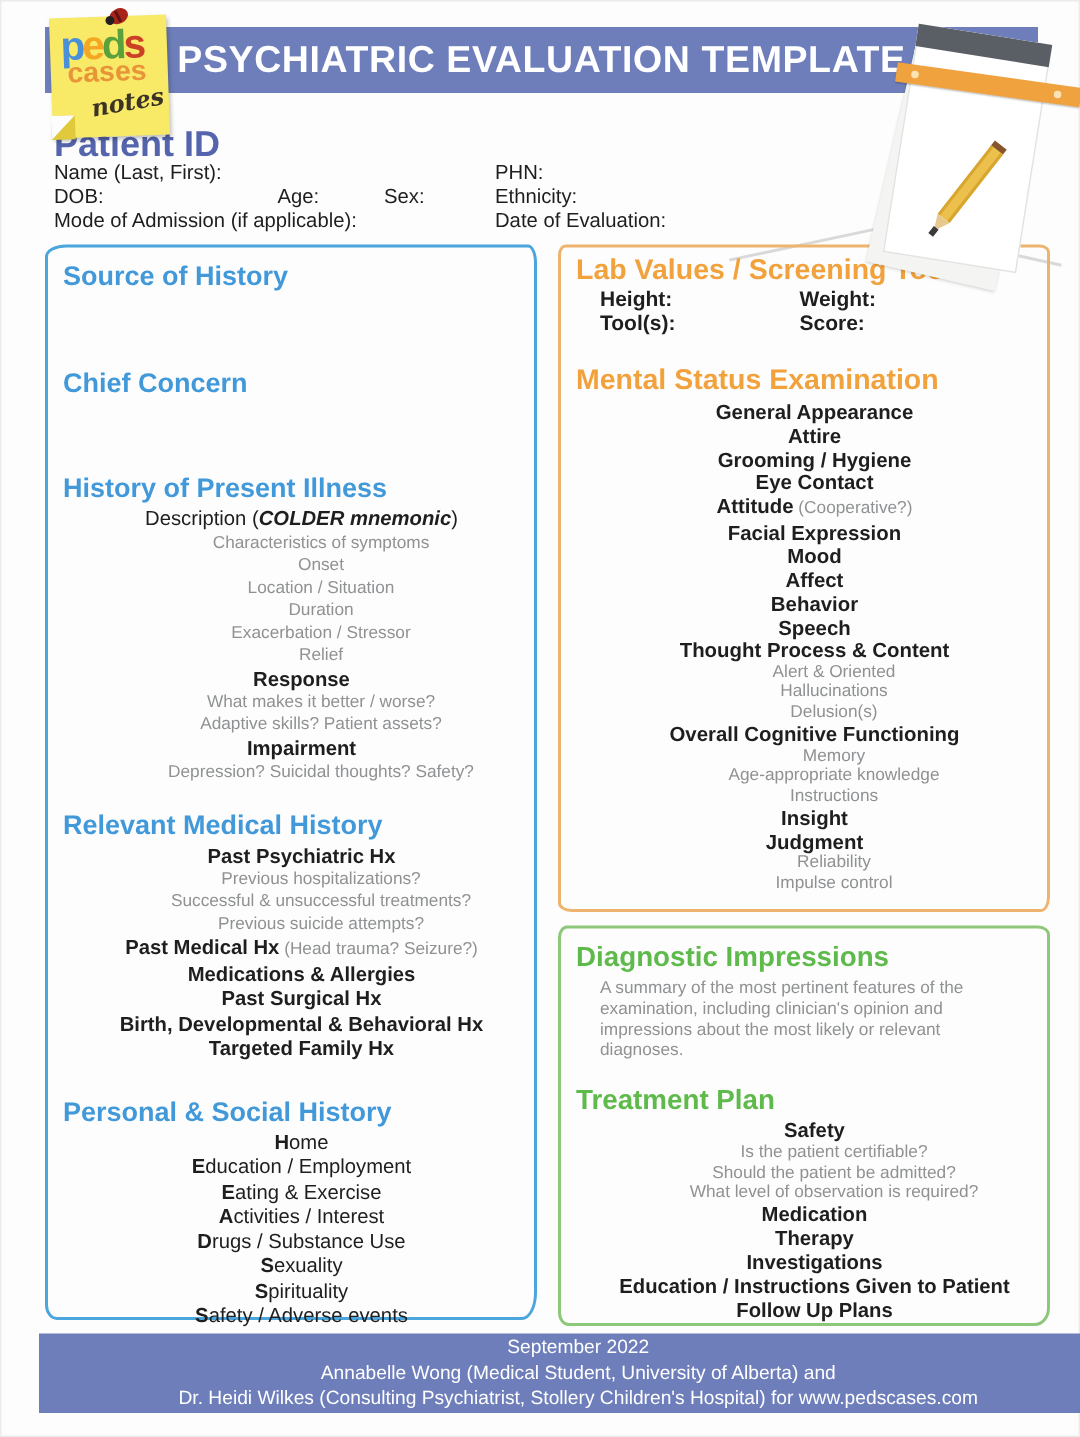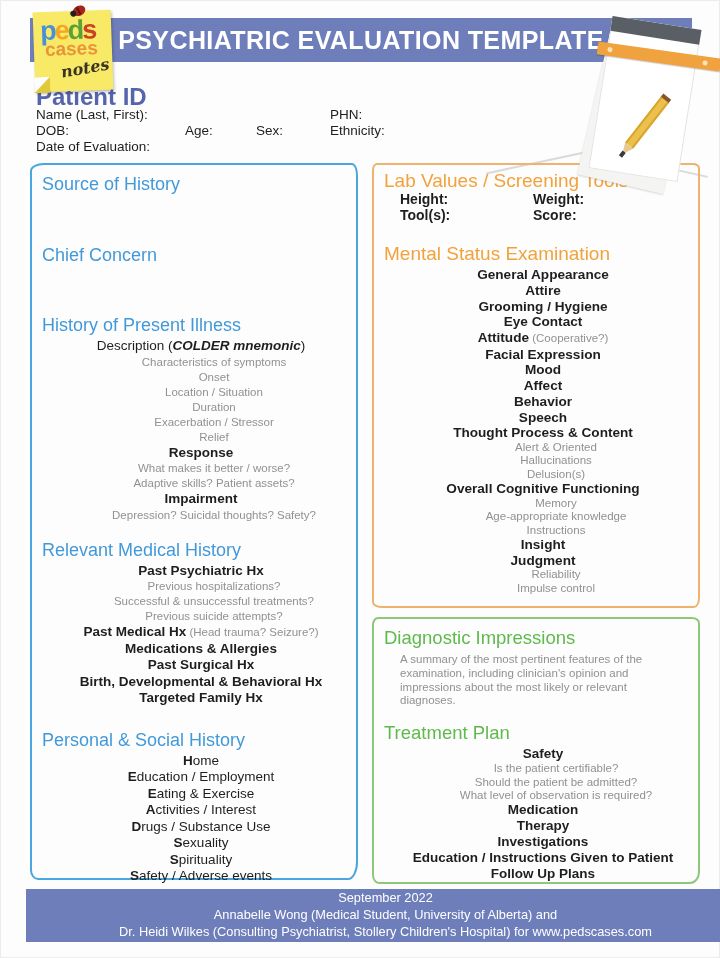--- a/index.html
+++ b/index.html
@@ -68,21 +68,21 @@
     left:372px;top:163px;width:328px;height:445px;
     border:2.5px solid var(--box_orange_border,#eeb46f);
     border-radius:5px 7px 6px 9px / 7px 5px 10px 6px;
     padding-top:5px;
   }
   .box-green{
     left:372px;top:617px;width:328px;height:267px;
     border:2.5px solid var(--box_green_border,#8dc77a);
     border-radius:6px 8px 10px 7px / 8px 6px 12px 9px;
   }
-  .sec-heading{font-weight:normal;font-size:18px;line-height:22px;margin:0;}
+  .sec-heading{font-weight:bold;font-size:18px;line-height:22px;margin:0;}
   .box-blue .sec-heading{color:var(--heading_blue,#4299d9);}
   .box-orange .sec-heading{color:var(--heading_orange,#f2a23c);font-size:19px;}
   .box-green .sec-heading{color:var(--heading_green,#5fba4c);font-size:18.5px;}
   .section{margin-bottom:14px;}
   .box-blue .section:nth-child(1){margin-bottom:49px;}
   .box-blue .section:nth-child(2){margin-bottom:48px;}
   .box-blue .section:nth-child(4){margin-top:16px;}
   .box-blue .section:nth-child(5){margin-top:22px;}
   .box-orange .section:nth-child(2){margin-top:20px;}
   .box-green .section:nth-child(2){margin-top:14px;}
@@ -146,20 +146,21 @@
 
   <div class="patient">
     <div class="patient-heading">Patient ID</div>
     <div class="patient-grid">
         <div class="patient-cell" style="grid-column: span 3;">Name (Last, First):</div>
         <div class="patient-cell">PHN:</div>
         <div class="patient-cell">DOB:</div>
         <div class="patient-cell">Age:</div>
         <div class="patient-cell">Sex:</div>
         <div class="patient-cell">Ethnicity:</div>
+        <div class="patient-cell" style="grid-column: span 3;">Mode of Admission (if applicable):</div>
         <div class="patient-cell">Date of Evaluation:</div>
       </div>
   </div>
 
   <div class="box box-blue">
       <div class="section">
         <div class="sec-heading">Source of History</div>
       </div>
       <div class="section">
         <div class="sec-heading">Chief Concern</div>

